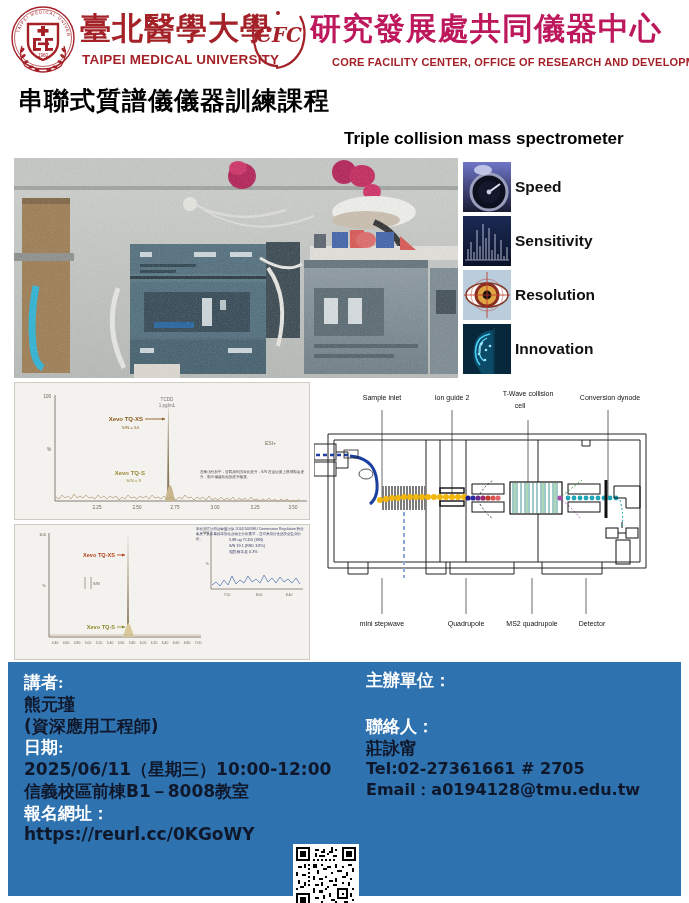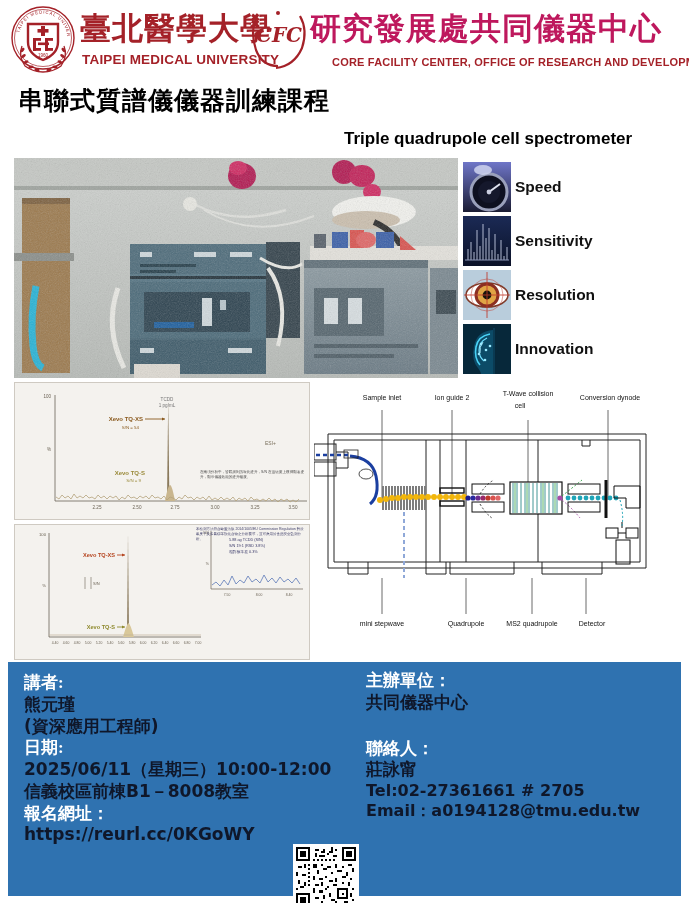--- a/index.html
+++ b/index.html
@@ -261,21 +261,21 @@
       <text x="31" y="32" font-size="20" font-style="italic" font-weight="bold" fill="#a42128" text-anchor="middle" font-family="DejaVu Serif, Liberation Serif, serif">CFC</text>
       <circle cx="30" cy="3" r="2" fill="#a42128"></circle>
     </svg>
   </div>
 
   <div id="header-cn-right">研究發展處共同儀器中心</div>
   <div id="header-en-right">CORE FACILITY CENTER, OFFICE OF RESEARCH AND DEVELOPMENT</div>
 </div>
 
 <div id="main-title">串聯式質譜儀儀器訓練課程</div>
-<div id="subtitle">Triple quadrupole cell spectrometer</div>
+<div id="subtitle">Triple collision mass spectrometer</div>
 
 <div id="lab-photo">
   <svg width="444" height="220" viewBox="0 0 444 220">
     <defs>
       <filter id="grain">
         <feTurbulence type="fractalNoise" baseFrequency="0.9" numOctaves="3"></feTurbulence>
         <feColorMatrix type="saturate" values="0"></feColorMatrix>
         <feComponentTransfer>
             <feFuncA type="linear" slope="0.28"></feFuncA>
           </feComponentTransfer>
@@ -774,21 +774,20 @@
     <div class="info-val">(資深應用工程師)</div>
     <div class="info-key">日期:</div>
     <div class="info-val">2025/06/11（星期三）10:00-12:00</div>
     <div class="info-val">信義校區前棟B1－8008教室</div>
     <div class="info-key">報名網址：</div>
     <div class="info-val">https://reurl.cc/0KGoWY</div>
   </div>
 
   <div id="info-right">
     <div class="info-key">主辦單位：</div>
-    <div class="info-val">共同儀器中心</div>
     <div class="spacer-10"></div>
     <div class="spacer-10"></div>
     <div class="info-key">聯絡人：</div>
     <div class="info-val">莊詠甯</div>
     <div class="info-val info-val-sm">Tel:02-27361661 # 2705</div>
     <div class="info-val info-val-sm">Email：a0194128@tmu.edu.tw</div>
   </div>
 
   <div id="qr-code">
     <svg width="60" height="60" viewBox="0 0 29 29" shape-rendering="crispEdges">

